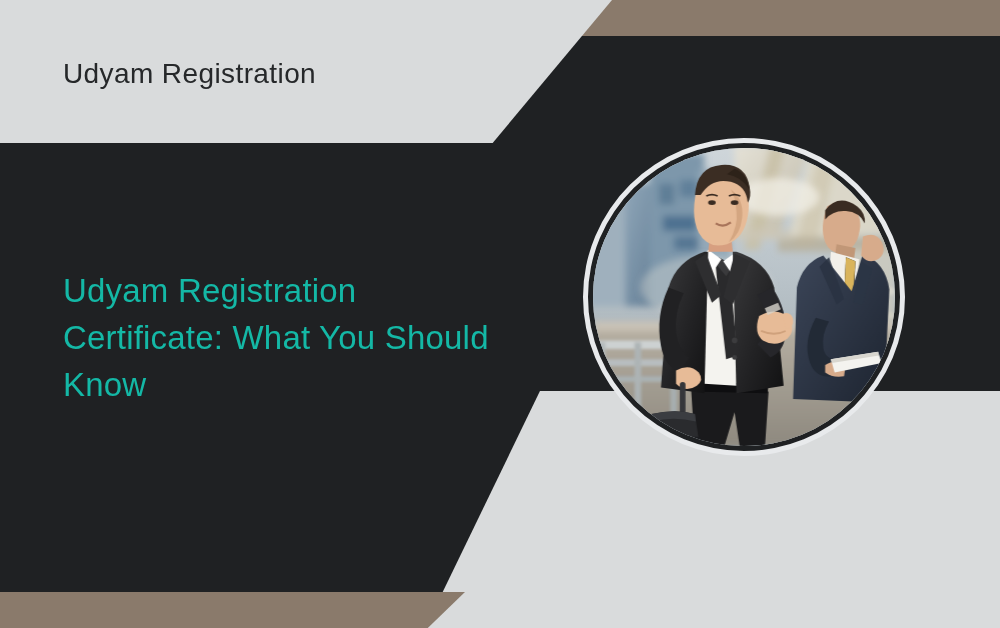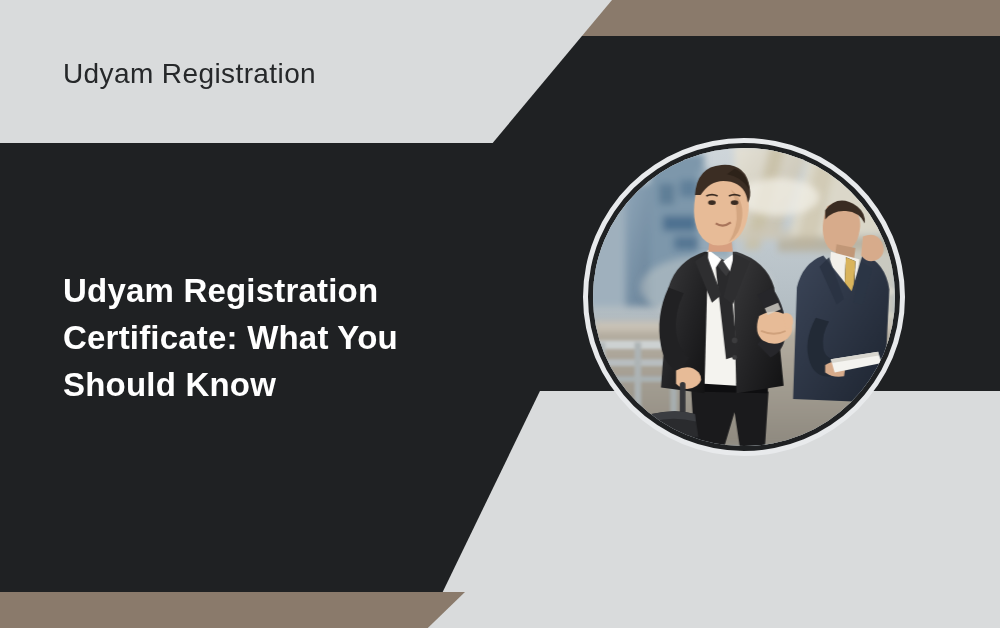--- a/index.html
+++ b/index.html
@@ -81,24 +81,24 @@
     clip-path: polygon(0 0, 100% 0, 92% 100%, 0 100%);
   }
 
   
   .headline {
     position: absolute;
     left: 63px;
     top: 246px;
     width: 440px;
     font-size: 33px;
-    font-weight: 700;
+    font-weight: 400;
     line-height: 1.42;
     letter-spacing: 0.2px;
-    color: #ffffff;
+    color: #14b8a6;
   }
 
   
   .photo-circle {
     position: absolute;
     left: 583px;
     top: 138px;
     width: 322px;
     height: 318px;
     border-radius: 50%;

